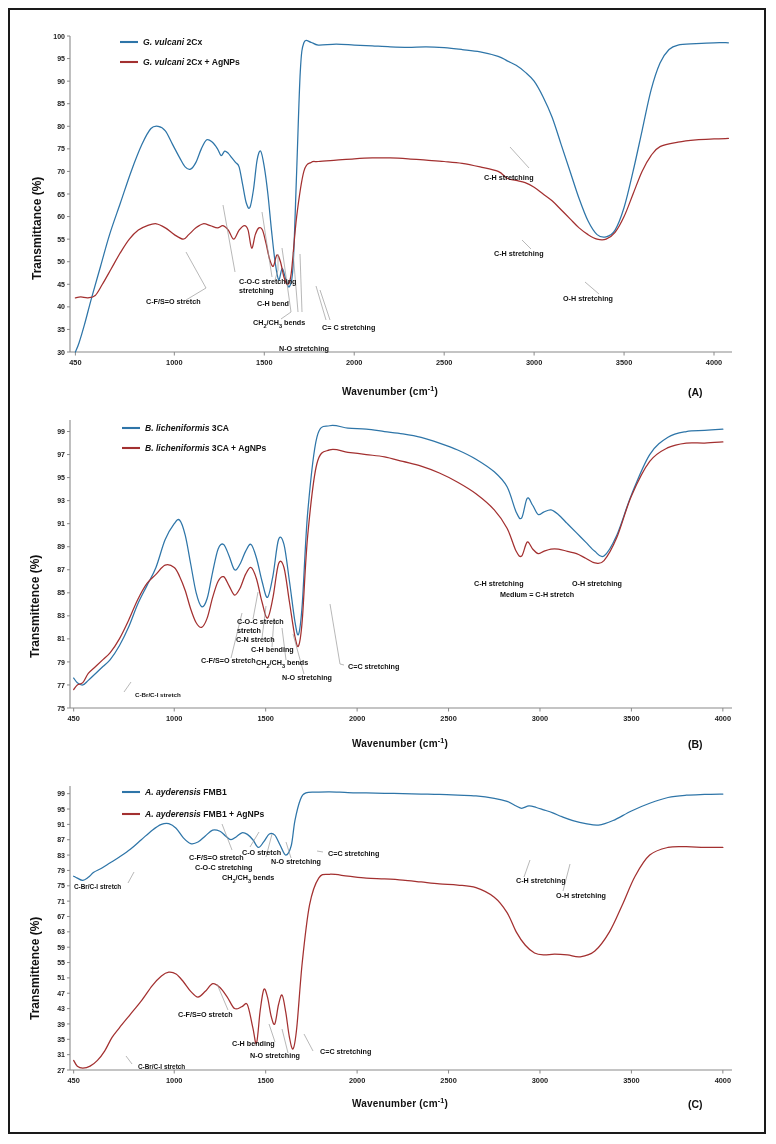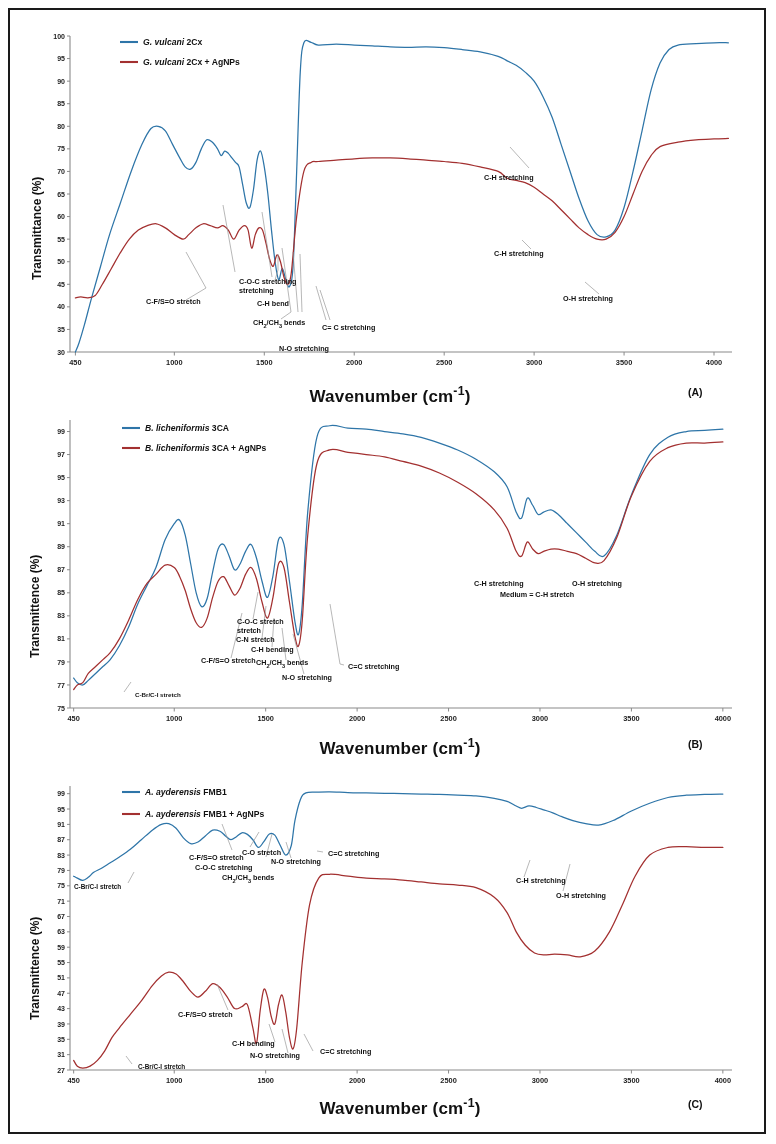--- a/index.html
+++ b/index.html
@@ -32,21 +32,21 @@
   .plot-svg { display: block; }
 
   .panel-tag {
     position: absolute;
     font-size: 10.5px;
     font-weight: bold;
     color: #111;
   }
   .axis-title-x {
     position: absolute;
-    font-size: 17px;
+    font-size: 10px;
     font-weight: bold;
     letter-spacing: .2px;
     color: #111;
     text-align: center;
   }
   .axis-title-y {
     position: absolute;
     font-size: 12px;
     font-weight: bold;
     color: #111;

